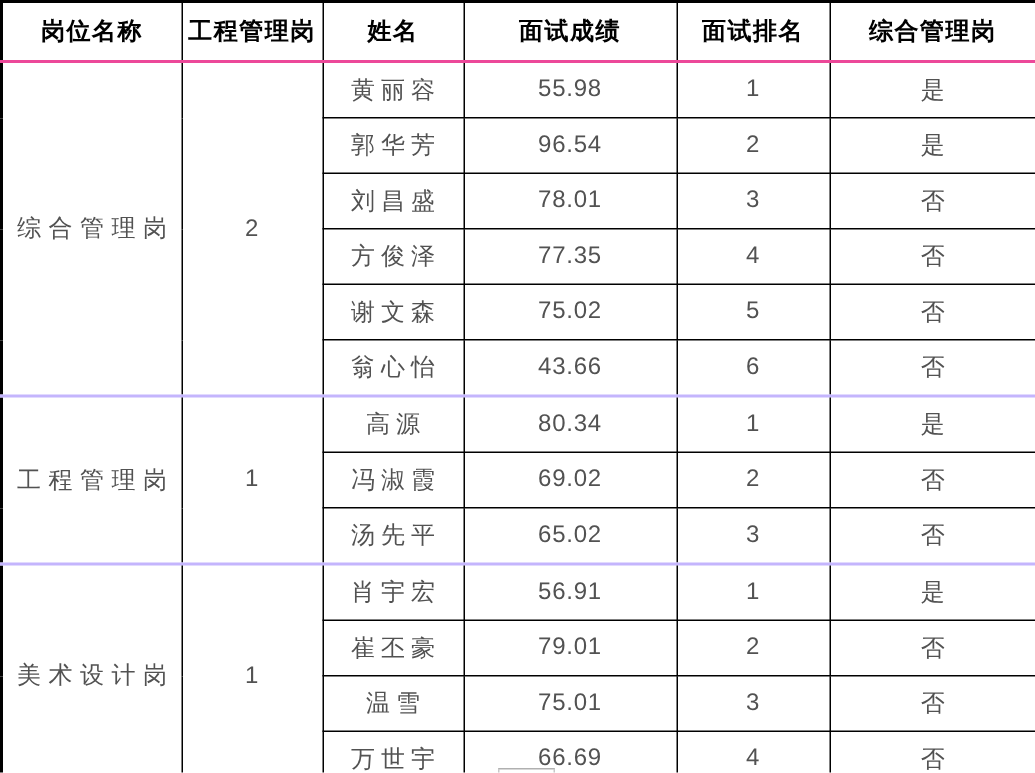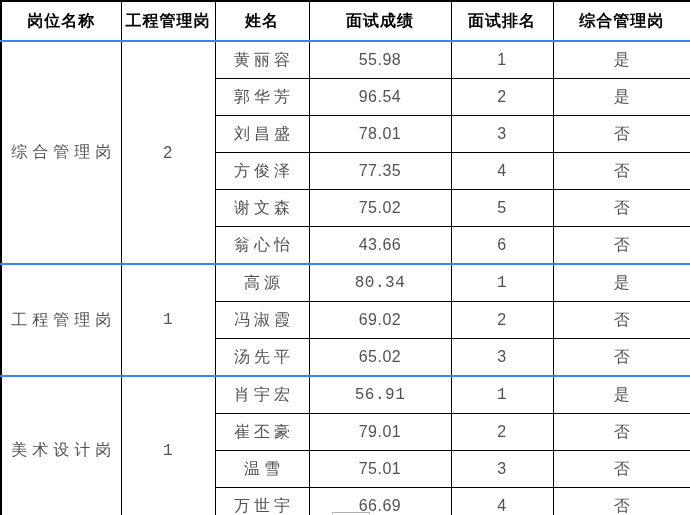--- a/index.html
+++ b/index.html
@@ -30,37 +30,36 @@
   table.results th,
   table.results td {
     border: 1px solid #000000;
     text-align: center;
     vertical-align: middle;
     padding: 0;
     overflow: hidden;
     white-space: nowrap;
   }
   table.results thead th {
-    border-bottom: 2px solid #3b82f6;
+    border-bottom: 2px solid #ec4899;
     font-size: 16px;
     font-weight: bold;
     color: #000000;
     letter-spacing: 1px;
     height: 38px;
     text-align: center;
   }
   table.results tbody td {
     font-size: 16px;
     font-weight: normal;
     color: #525252;
     height: 36px;
   }
   table.results tbody tr.group-start td {
-    border-top: 2px solid #3b82f6;
-    font-family: Liberation Mono, monospace;
+    border-top: 2px solid #c4b5fd;
   }
   td.pos-cell {
     letter-spacing: 5px;
     text-indent: 5px; 
   }
   td.name-cell {
     letter-spacing: 4px;
     text-indent: 4px;
   }
   td.score-cell, td.rank-cell {

